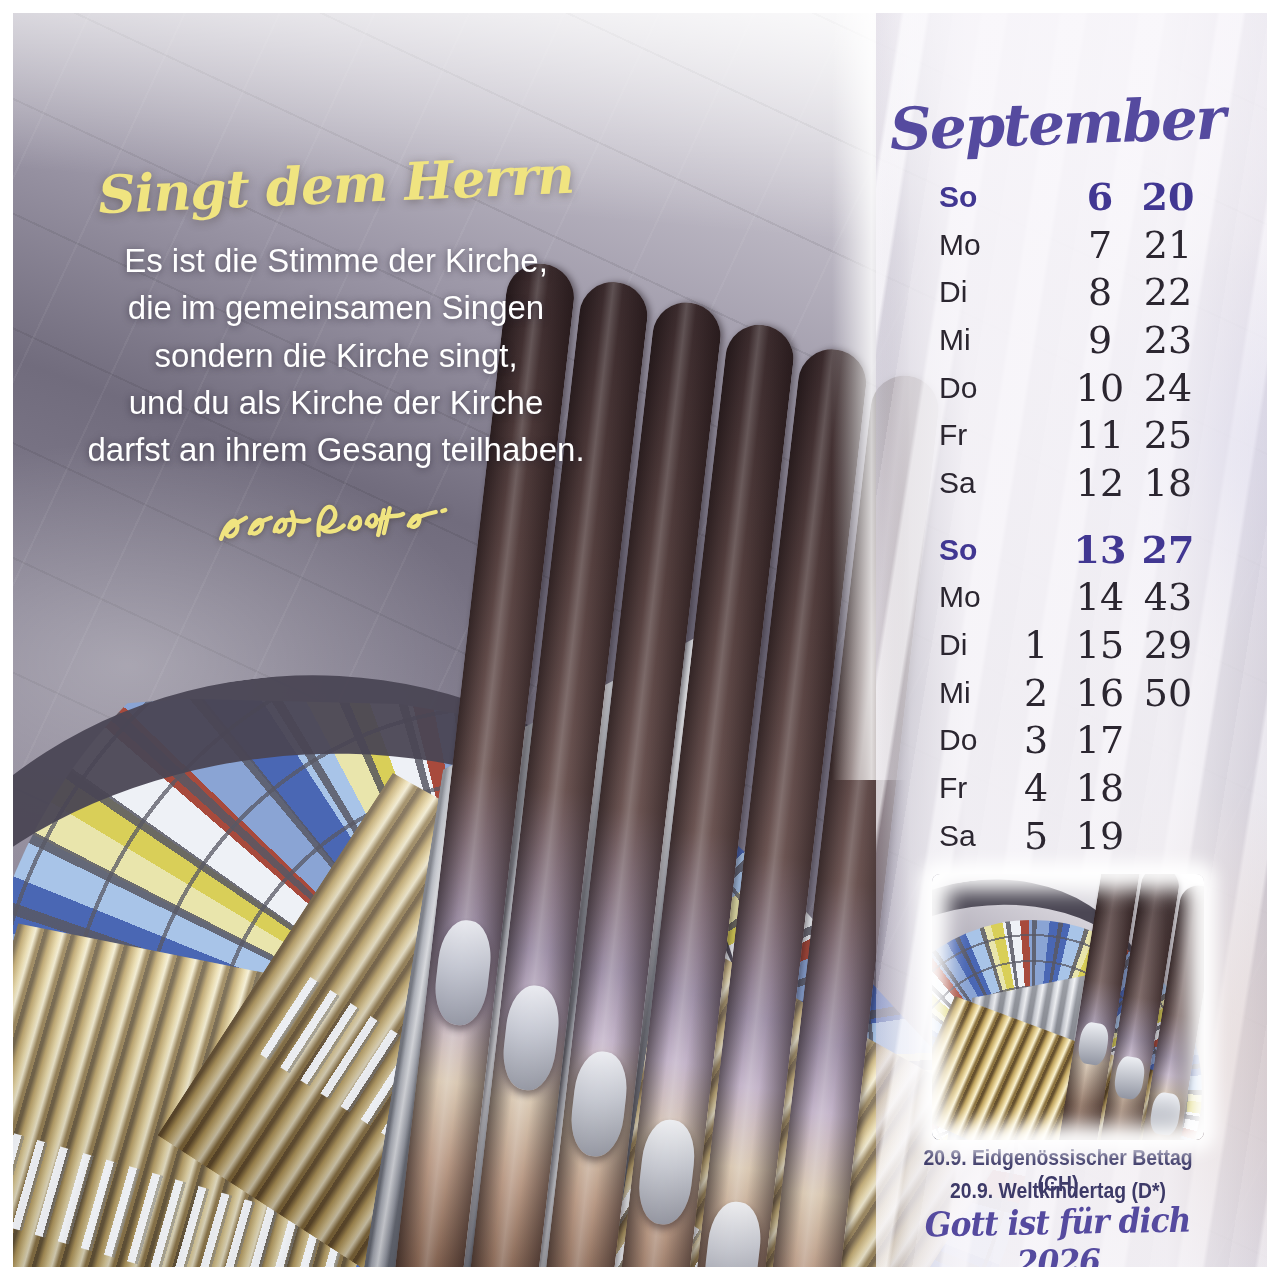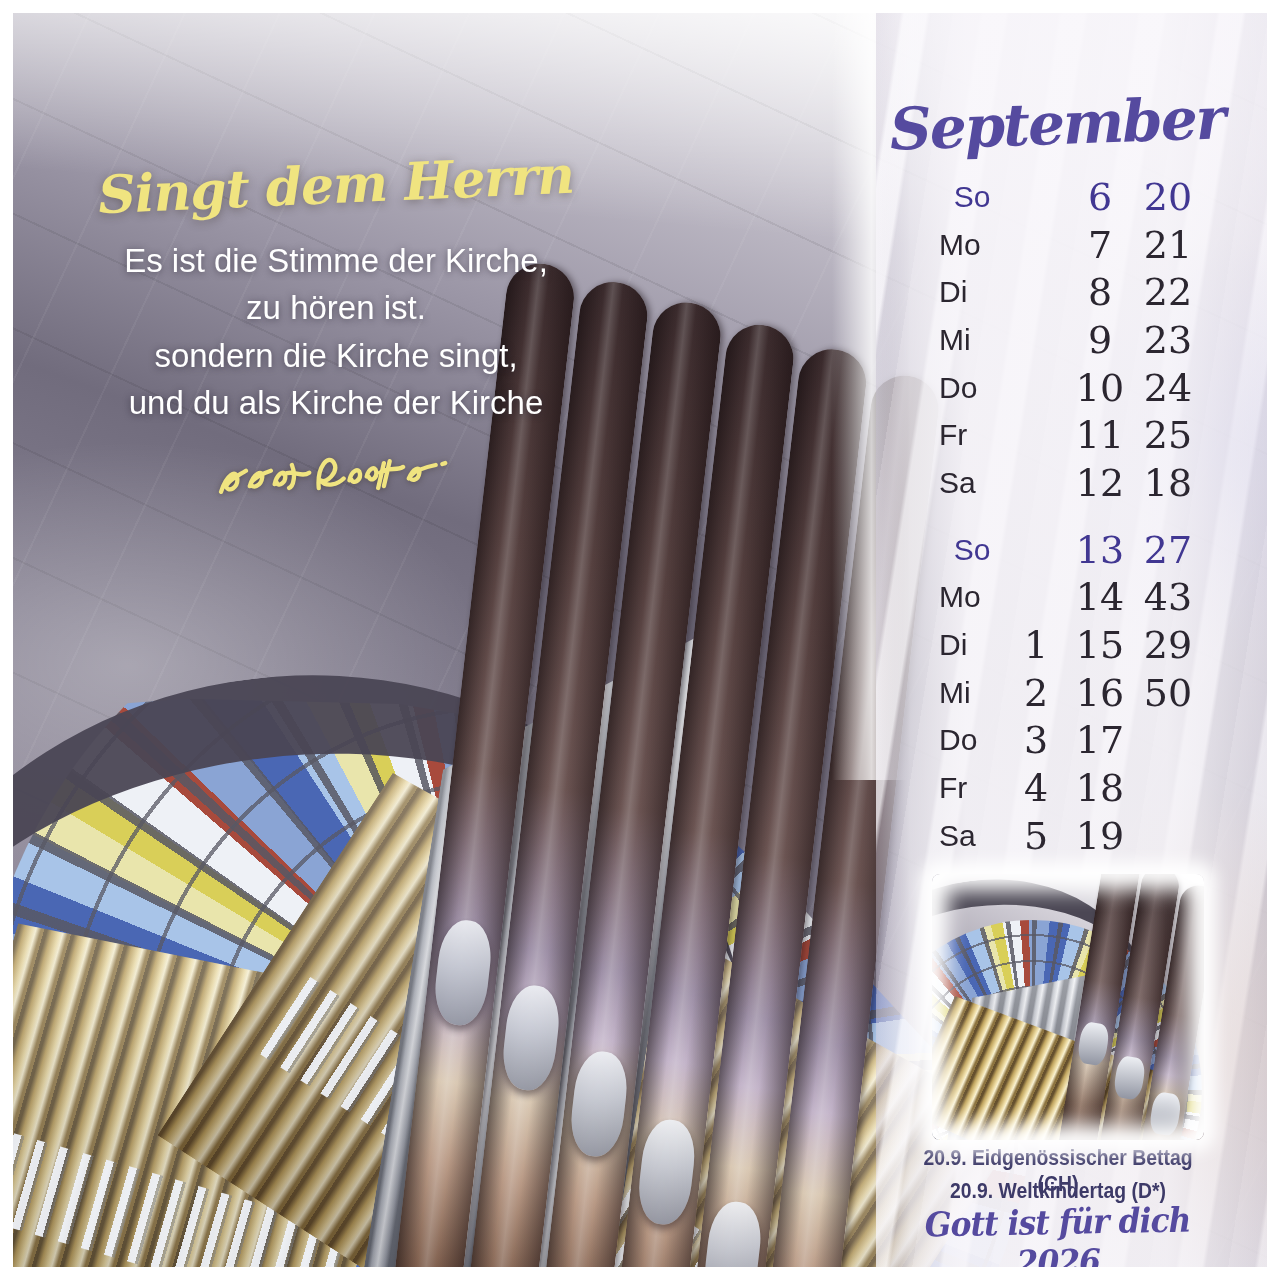--- a/index.html
+++ b/index.html
@@ -94,21 +94,21 @@
 
   
   .month-title { position:absolute; left:872px; top:90px; width:370px; text-align:center; z-index:11;
     font-family:"DejaVu Serif", serif; font-style:italic; font-weight:700; font-size:58px; letter-spacing:-2px;
     color:var(--accent-purple,#554a9f); transform:rotate(-2deg); }
   .calendar { position:absolute; left:923px; top:173px; z-index:11; }
   .cal-block + .cal-block { margin-top:19px; }
   .cal-row { display:grid; grid-template-columns:82px 62px 66px 70px; height:47.7px; align-items:center; }
   .day-label { font-weight:500; font-size:30px; padding-left:16px; color:var(--weekday-dark,#2f2a38); }
   .date-cell { font-family:"DejaVu Serif", serif; font-size:38px; text-align:center; color:var(--weekday-dark,#2b2630); }
-  .sunday .day-label, .sunday .date-cell { color:var(--sunday-purple,#443a92); font-weight:400;text-align:center; }
+  .sunday .day-label, .sunday .date-cell { color:var(--sunday-purple,#443a92); font-weight:700; }
 
   
   .thumb { position:absolute; left:932px; top:874px; width:272px; height:266px; z-index:12; overflow:hidden;
     border-radius:8px; box-shadow:0 0 16px 12px rgba(255,255,255,0.95); }
   .t-base { position:absolute; inset:0;
     background:
       radial-gradient(ellipse 160px 140px at 88% 84%, rgba(200,160,130,0.35), rgba(200,160,130,0) 70%),
       linear-gradient(205deg,#f7f6f8 0%,#d2cfd7 28%,#a7a3af 55%,#8e8a98 100%); }
   .t-window { position:absolute; left:-70px; top:46px; width:340px; height:340px; border-radius:50%;
     background:
@@ -178,23 +178,24 @@
     </div>
 
     <div class="edge-glow"></div>
     <div class="right-underart"></div>
     <div class="frost"></div>
 
     <div class="quote">
       <div class="quote-title">Singt dem Herrn</div>
       <div class="quote-lines" id="quote-lines">
           <div class="quote-line">Es ist die Stimme der Kirche,</div>
-          <div class="quote-line">zu hören ist.</div>
+          <div class="quote-line">die im gemeinsamen Singen</div>
           <div class="quote-line">sondern die Kirche singt,</div>
           <div class="quote-line">und du als Kirche der Kirche</div>
+          <div class="quote-line">darfst an ihrem Gesang teilhaben.</div>
         </div>
       <svg class="signature" viewBox="0 0 260 72" width="250" height="69" stroke-linecap="round" stroke-linejoin="round">
         <path d="M10 52 C16 34 26 28 27 38 C28 47 18 54 15 46 C20 38 30 34 36 30 M40 46 C44 32 54 28 53 37 C52 46 42 50 41 43 C46 36 56 32 62 30 M66 44 C68 34 76 28 77 35 C78 42 70 48 68 42 M84 24 C88 34 86 46 81 48 M76 34 C84 28 94 38 102 32 M112 48 C110 26 122 12 128 22 C133 31 120 44 114 40 C120 48 132 44 138 38 M144 40 C146 30 154 26 155 33 C156 40 148 45 146 39 M162 36 C164 28 171 24 172 31 C173 38 166 42 164 36 M180 22 L174 48 M186 20 L180 46 M176 32 C184 26 194 30 200 26 M206 38 C210 28 218 24 217 32 C216 40 208 42 207 36 C212 30 224 26 234 24 M241 23 L244 22"></path>
       </svg>
     </div>
 
     <div class="month-title">September</div>
 
     <div class="calendar">
       <div class="cal-block" id="cal-block-1">

